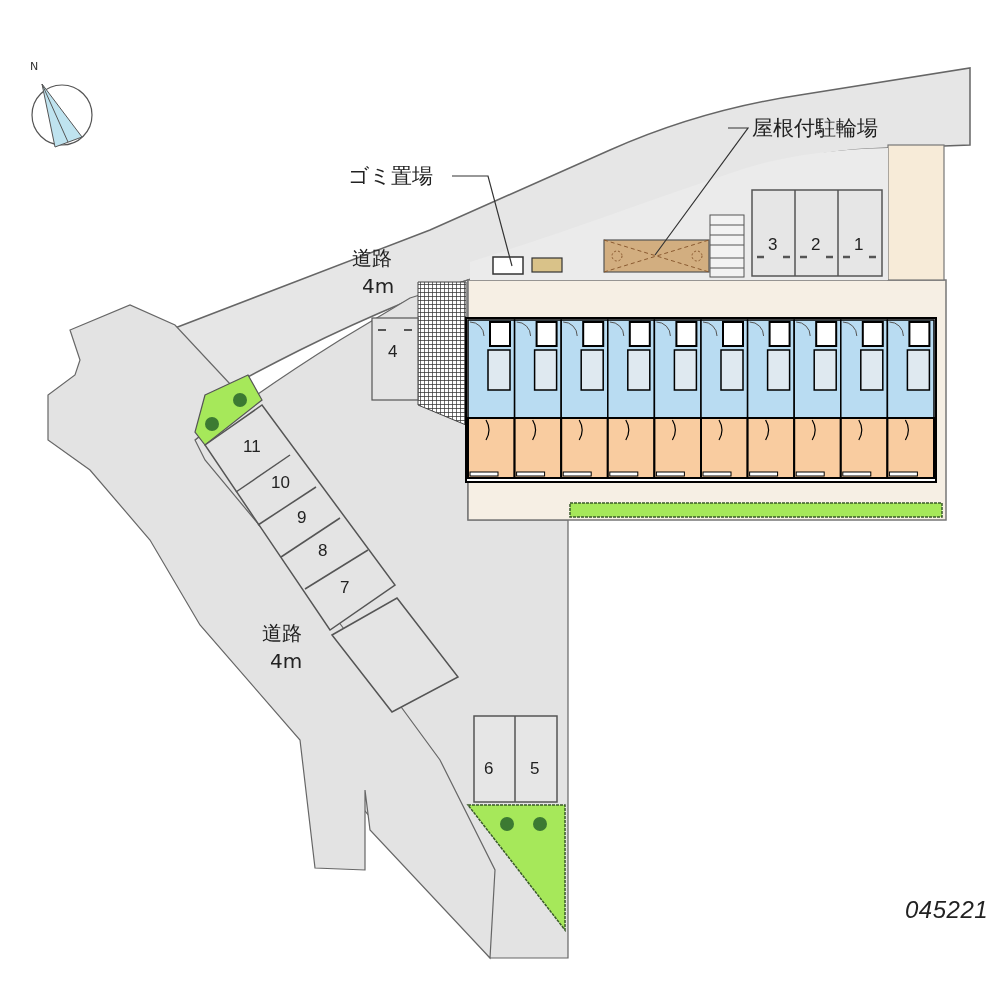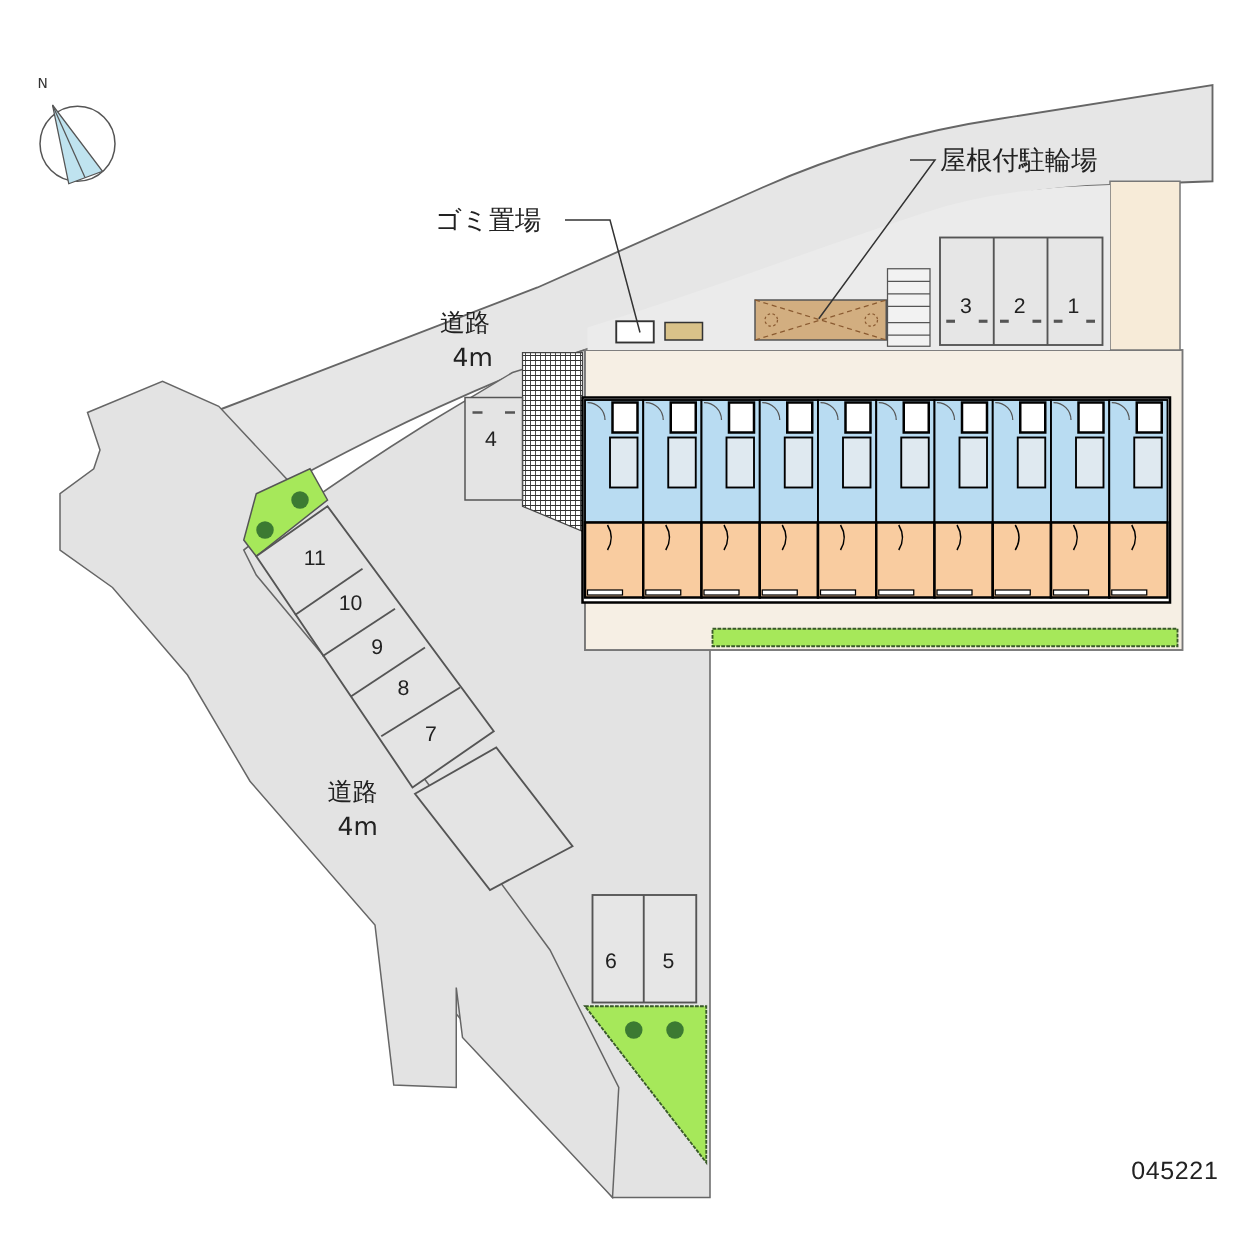--- a/index.html
+++ b/index.html
@@ -1,22 +1,22 @@
 <!DOCTYPE html>
 <html><head>
 <meta charset="utf-8">
 <style>
   html, body { margin:0; padding:0; background:#ffffff; }
   body { width:1000px; height:999px; position:relative; overflow:hidden;
          font-family:"DejaVu Sans", "Liberation Sans", sans-serif; }
   svg { position:absolute; left:0; top:0; }
   .lbl { font-family:"DejaVu Sans", "Liberation Sans", sans-serif; fill:#222; }
   .num { font-family:"Liberation Sans", "DejaVu Sans", sans-serif; fill:#222; font-size:17px; }
-  .code { position:absolute; left:905px; top:926px; font-family:"Liberation Sans", sans-serif;
-          font-size:20px; color:#222; letter-spacing:0.5px; }
+  .code { position:absolute; left:905px; top:896px; font-family:"Liberation Sans", sans-serif;
+          font-size:24px; color:#222; letter-spacing:0.5px;font-style:italic; }
 </style>
 </head>
 <body>
 
 <svg width="1000" height="999" viewBox="0 0 1000 999">
   <defs>
     <pattern id="grid" width="4" height="4" patternUnits="userSpaceOnUse">
       <rect width="4" height="4" fill="#ffffff"></rect>
       <path d="M0 0 H4 M0 0 V4" stroke="#333" stroke-width="1.4"></path>
     </pattern>

